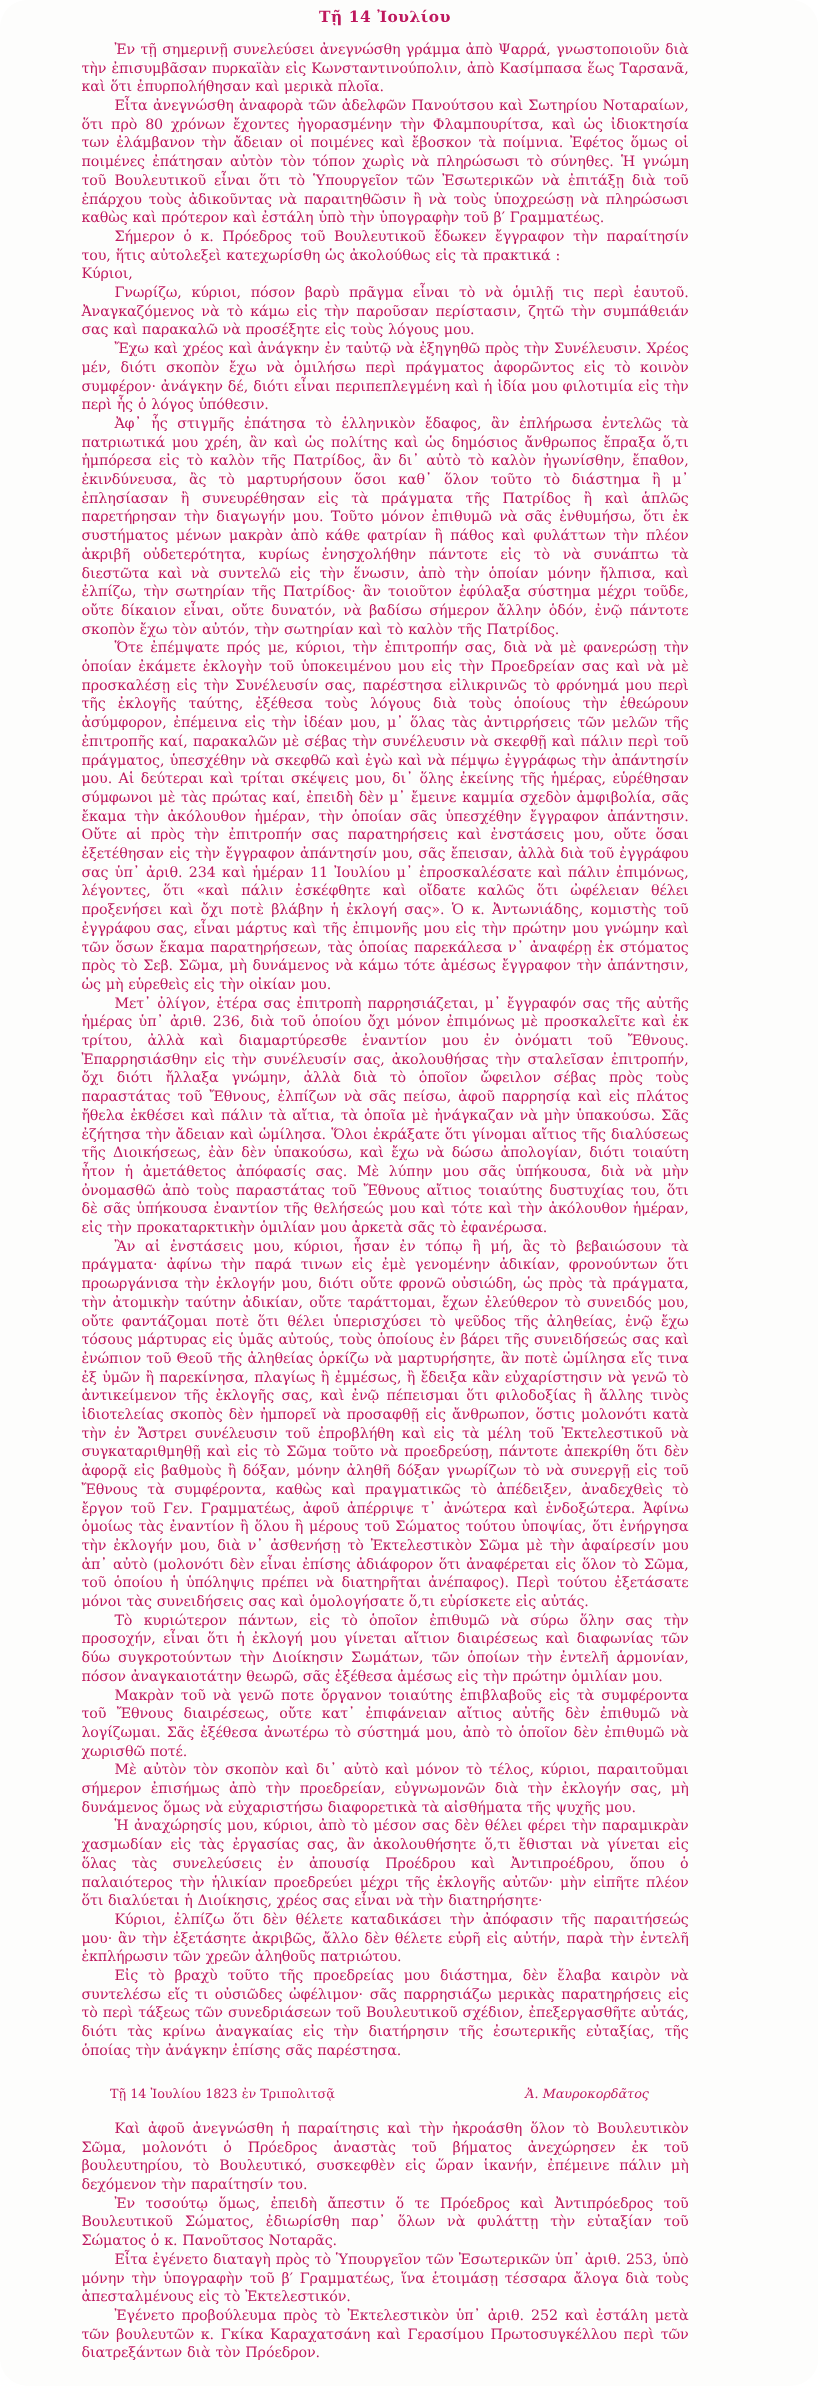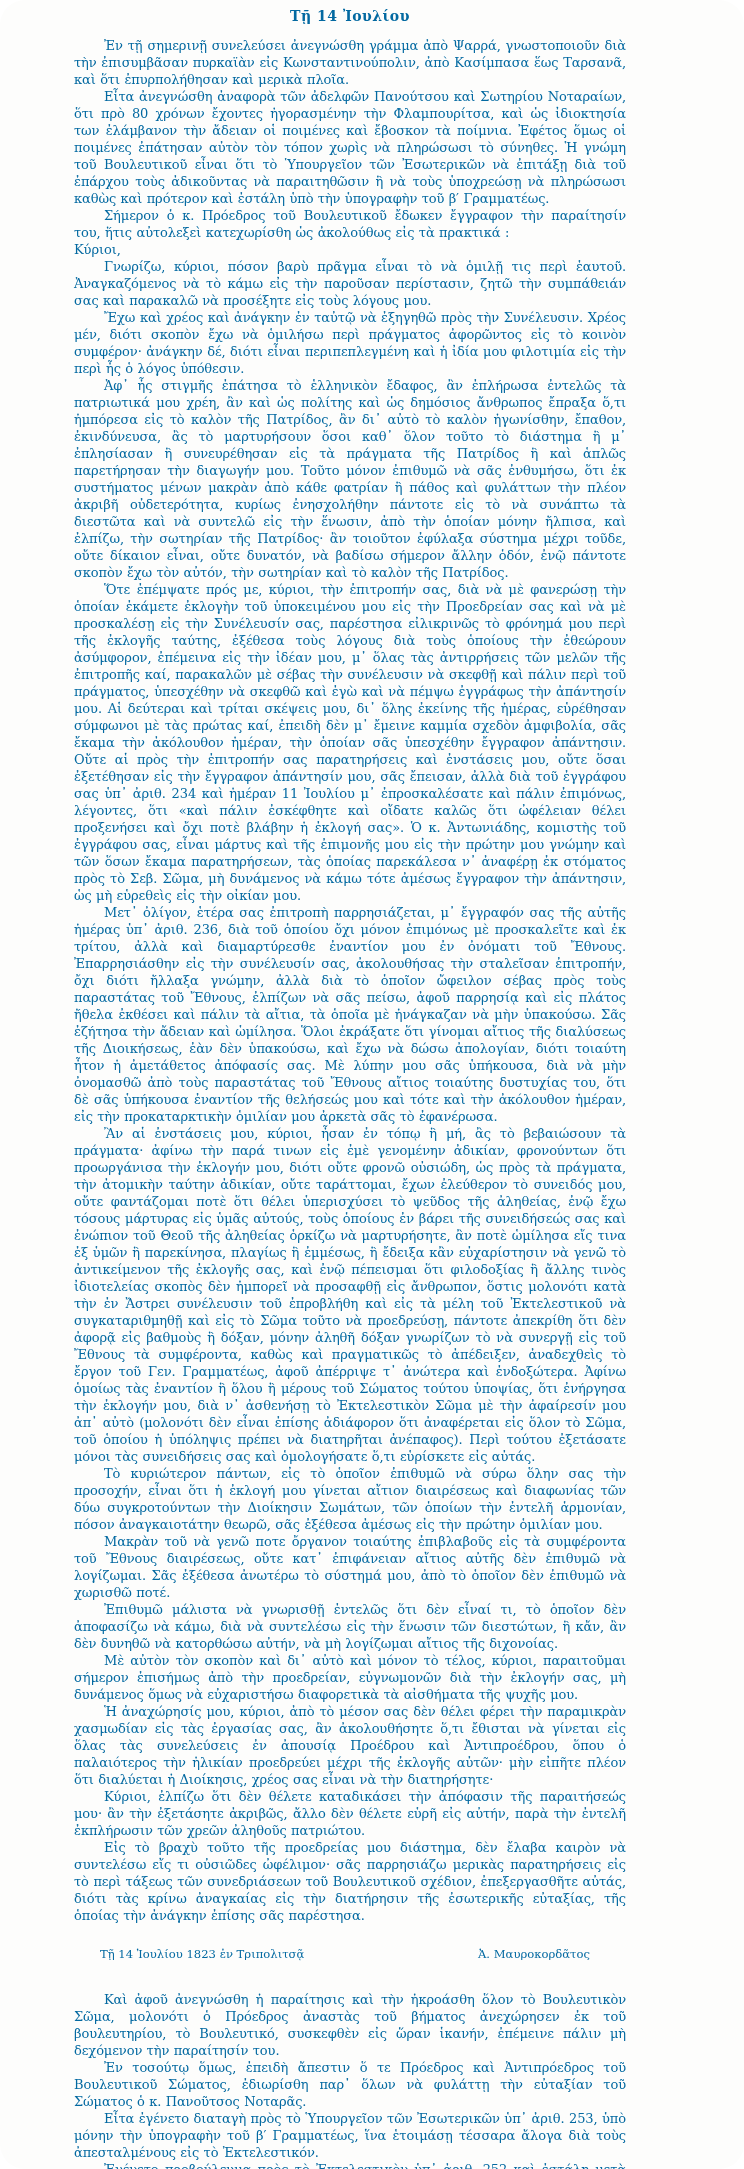--- a/index.html
+++ b/index.html
@@ -7,21 +7,21 @@
     width: 744px;
     background: #ffffff;
     font-family: "DejaVu Serif", "Liberation Serif", serif;
   }
   .page {
     position: relative;
     width: 744px;
     height: 2169px;
     background: #fdfdfc;
     overflow: hidden;
-    color: #0369a1;
+    color: #be185d;
     border-radius: 25px;
   }
   .content {
     position: absolute;
     left: 74px;
     top: 8px;
     width: 552px;
   }
   .heading {
     font-size: 14px;
@@ -40,26 +40,26 @@
     word-spacing: 0.4px;
   }
   p.no-indent { text-indent: 0; }
   .sp6  { margin-top: 6px; }
   .sp10 { margin-top: 10px; }
   .sp14 { margin-top: 14px; }
   .dateline {
     display: flex;
     align-items: baseline;
     margin-top: 22px;
-    margin-bottom: 28px;
+    margin-bottom: 15px;
     font-size: 11.6px;
     line-height: 17px;
   }
   .dateline .place-date { padding-left: 26px; }
-  .dateline .signatory { margin-left: auto; margin-right: 36px; }
+  .dateline .signatory { margin-left: auto; margin-right: 36px; font-style: italic; }
   .signature-block {
     display: flex;
     align-items: flex-start;
     margin-top: 22px;
     font-size: 11.6px;
     line-height: 17px;
   }
   .signature-block .sig-left { padding-left: 126px; }
   .signature-block .sig-right {
     margin-left: auto;
@@ -80,21 +80,20 @@
     <p class="para">Σήμερον ὁ κ. Πρόεδρος τοῦ Βουλευτικοῦ ἔδωκεν ἔγγραφον τὴν παραίτησίν του, ἥτις αὐτολεξεὶ κατεχωρίσθη ὡς ἀκολούθως εἰς τὰ πρακτικά :</p>
     <p class="para no-indent sp6">Κύριοι,</p>
     <p class="para">Γνωρίζω, κύριοι, πόσον βαρὺ πρᾶγμα εἶναι τὸ νὰ ὁμιλῇ τις περὶ ἑαυτοῦ. Ἀναγκαζόμενος νὰ τὸ κάμω εἰς τὴν παροῦσαν περίστασιν, ζητῶ τὴν συμπάθειάν σας καὶ παρακαλῶ νὰ προσέξητε εἰς τοὺς λόγους μου.</p>
     <p class="para">Ἔχω καὶ χρέος καὶ ἀνάγκην ἐν ταὐτῷ νὰ ἐξηγηθῶ πρὸς τὴν Συνέλευσιν. Χρέος μέν, διότι σκοπὸν ἔχω νὰ ὁμιλήσω περὶ πράγματος ἀφορῶντος εἰς τὸ κοινὸν συμφέρον· ἀνάγκην δέ, διότι εἶναι περιπεπλεγμένη καὶ ἡ ἰδία μου φιλοτιμία εἰς τὴν περὶ ἧς ὁ λόγος ὑπόθεσιν.</p>
     <p class="para">Ἀφ᾽ ἧς στιγμῆς ἐπάτησα τὸ ἑλληνικὸν ἔδαφος, ἂν ἐπλήρωσα ἐντελῶς τὰ πατριωτικά μου χρέη, ἂν καὶ ὡς πολίτης καὶ ὡς δημόσιος ἄνθρωπος ἔπραξα ὅ,τι ἠμπόρεσα εἰς τὸ καλὸν τῆς Πατρίδος, ἂν δι᾽ αὐτὸ τὸ καλὸν ἠγωνίσθην, ἔπαθον, ἐκινδύνευσα, ἂς τὸ μαρτυρήσουν ὅσοι καθ᾽ ὅλον τοῦτο τὸ διάστημα ἢ μ᾽ ἐπλησίασαν ἢ συνευρέθησαν εἰς τὰ πράγματα τῆς Πατρίδος ἢ καὶ ἁπλῶς παρετήρησαν τὴν διαγωγήν μου. Τοῦτο μόνον ἐπιθυμῶ νὰ σᾶς ἐνθυμήσω, ὅτι ἐκ συστήματος μένων μακρὰν ἀπὸ κάθε φατρίαν ἢ πάθος καὶ φυλάττων τὴν πλέον ἀκριβῆ οὐδετερότητα, κυρίως ἐνησχολήθην πάντοτε εἰς τὸ νὰ συνάπτω τὰ διεστῶτα καὶ νὰ συντελῶ εἰς τὴν ἕνωσιν, ἀπὸ τὴν ὁποίαν μόνην ἤλπισα, καὶ ἐλπίζω, τὴν σωτηρίαν τῆς Πατρίδος· ἂν τοιοῦτον ἐφύλαξα σύστημα μέχρι τοῦδε, οὔτε δίκαιον εἶναι, οὔτε δυνατόν, νὰ βαδίσω σήμερον ἄλλην ὁδόν, ἐνῷ πάντοτε σκοπὸν ἔχω τὸν αὐτόν, τὴν σωτηρίαν καὶ τὸ καλὸν τῆς Πατρίδος.</p>
     <p class="para">Ὅτε ἐπέμψατε πρός με, κύριοι, τὴν ἐπιτροπήν σας, διὰ νὰ μὲ φανερώσῃ τὴν ὁποίαν ἐκάμετε ἐκλογὴν τοῦ ὑποκειμένου μου εἰς τὴν Προεδρείαν σας καὶ νὰ μὲ προσκαλέσῃ εἰς τὴν Συνέλευσίν σας, παρέστησα εἰλικρινῶς τὸ φρόνημά μου περὶ τῆς ἐκλογῆς ταύτης, ἐξέθεσα τοὺς λόγους διὰ τοὺς ὁποίους τὴν ἐθεώρουν ἀσύμφορον, ἐπέμεινα εἰς τὴν ἰδέαν μου, μ᾽ ὅλας τὰς ἀντιρρήσεις τῶν μελῶν τῆς ἐπιτροπῆς καί, παρακαλῶν μὲ σέβας τὴν συνέλευσιν νὰ σκεφθῇ καὶ πάλιν περὶ τοῦ πράγματος, ὑπεσχέθην νὰ σκεφθῶ καὶ ἐγὼ καὶ νὰ πέμψω ἐγγράφως τὴν ἀπάντησίν μου. Αἱ δεύτεραι καὶ τρίται σκέψεις μου, δι᾽ ὅλης ἐκείνης τῆς ἡμέρας, εὑρέθησαν σύμφωνοι μὲ τὰς πρώτας καί, ἐπειδὴ δὲν μ᾽ ἔμεινε καμμία σχεδὸν ἀμφιβολία, σᾶς ἔκαμα τὴν ἀκόλουθον ἡμέραν, τὴν ὁποίαν σᾶς ὑπεσχέθην ἔγγραφον ἀπάντησιν. Οὔτε αἱ πρὸς τὴν ἐπιτροπήν σας παρατηρήσεις καὶ ἐνστάσεις μου, οὔτε ὅσαι ἐξετέθησαν εἰς τὴν ἔγγραφον ἀπάντησίν μου, σᾶς ἔπεισαν, ἀλλὰ διὰ τοῦ ἐγγράφου σας ὑπ᾽ ἀριθ. 234 καὶ ἡμέραν 11 Ἰουλίου μ᾽ ἐπροσκαλέσατε καὶ πάλιν ἐπιμόνως, λέγοντες, ὅτι «καὶ πάλιν ἐσκέφθητε καὶ οἴδατε καλῶς ὅτι ὠφέλειαν θέλει προξενήσει καὶ ὄχι ποτὲ βλάβην ἡ ἐκλογή σας». Ὁ κ. Ἀντωνιάδης, κομιστὴς τοῦ ἐγγράφου σας, εἶναι μάρτυς καὶ τῆς ἐπιμονῆς μου εἰς τὴν πρώτην μου γνώμην καὶ τῶν ὅσων ἔκαμα παρατηρήσεων, τὰς ὁποίας παρεκάλεσα ν᾽ ἀναφέρῃ ἐκ στόματος πρὸς τὸ Σεβ. Σῶμα, μὴ δυνάμενος νὰ κάμω τότε ἀμέσως ἔγγραφον τὴν ἀπάντησιν, ὡς μὴ εὑρεθεὶς εἰς τὴν οἰκίαν μου.</p>
     <p class="para sp14">Μετ᾽ ὀλίγον, ἑτέρα σας ἐπιτροπὴ παρρησιάζεται, μ᾽ ἔγγραφόν σας τῆς αὐτῆς ἡμέρας ὑπ᾽ ἀριθ. 236, διὰ τοῦ ὁποίου ὄχι μόνον ἐπιμόνως μὲ προσκαλεῖτε καὶ ἐκ τρίτου, ἀλλὰ καὶ διαμαρτύρεσθε ἐναντίον μου ἐν ὀνόματι τοῦ Ἔθνους. Ἐπαρρησιάσθην εἰς τὴν συνέλευσίν σας, ἀκολουθήσας τὴν σταλεῖσαν ἐπιτροπήν, ὄχι διότι ἤλλαξα γνώμην, ἀλλὰ διὰ τὸ ὁποῖον ὤφειλον σέβας πρὸς τοὺς παραστάτας τοῦ Ἔθνους, ἐλπίζων νὰ σᾶς πείσω, ἀφοῦ παρρησίᾳ καὶ εἰς πλάτος ἤθελα ἐκθέσει καὶ πάλιν τὰ αἴτια, τὰ ὁποῖα μὲ ἠνάγκαζαν νὰ μὴν ὑπακούσω. Σᾶς ἐζήτησα τὴν ἄδειαν καὶ ὡμίλησα. Ὅλοι ἐκράξατε ὅτι γίνομαι αἴτιος τῆς διαλύσεως τῆς Διοικήσεως, ἐὰν δὲν ὑπακούσω, καὶ ἔχω νὰ δώσω ἀπολογίαν, διότι τοιαύτη ἦτον ἡ ἀμετάθετος ἀπόφασίς σας. Μὲ λύπην μου σᾶς ὑπήκουσα, διὰ νὰ μὴν ὀνομασθῶ ἀπὸ τοὺς παραστάτας τοῦ Ἔθνους αἴτιος τοιαύτης δυστυχίας του, ὅτι δὲ σᾶς ὑπήκουσα ἐναντίον τῆς θελήσεώς μου καὶ τότε καὶ τὴν ἀκόλουθον ἡμέραν, εἰς τὴν προκαταρκτικὴν ὁμιλίαν μου ἀρκετὰ σᾶς τὸ ἐφανέρωσα.</p>
     <p class="para sp14">Ἂν αἱ ἐνστάσεις μου, κύριοι, ἦσαν ἐν τόπῳ ἢ μή, ἂς τὸ βεβαιώσουν τὰ πράγματα· ἀφίνω τὴν παρά τινων εἰς ἐμὲ γενομένην ἀδικίαν, φρονούντων ὅτι προωργάνισα τὴν ἐκλογήν μου, διότι οὔτε φρονῶ οὐσιώδη, ὡς πρὸς τὰ πράγματα, τὴν ἀτομικὴν ταύτην ἀδικίαν, οὔτε ταράττομαι, ἔχων ἐλεύθερον τὸ συνειδός μου, οὔτε φαντάζομαι ποτὲ ὅτι θέλει ὑπερισχύσει τὸ ψεῦδος τῆς ἀληθείας, ἐνῷ ἔχω τόσους μάρτυρας εἰς ὑμᾶς αὐτούς, τοὺς ὁποίους ἐν βάρει τῆς συνειδήσεώς σας καὶ ἐνώπιον τοῦ Θεοῦ τῆς ἀληθείας ὁρκίζω νὰ μαρτυρήσητε, ἂν ποτὲ ὡμίλησα εἴς τινα ἐξ ὑμῶν ἢ παρεκίνησα, πλαγίως ἢ ἐμμέσως, ἢ ἔδειξα κἂν εὐχαρίστησιν νὰ γενῶ τὸ ἀντικείμενον τῆς ἐκλογῆς σας, καὶ ἐνῷ πέπεισμαι ὅτι φιλοδοξίας ἢ ἄλλης τινὸς ἰδιοτελείας σκοπὸς δὲν ἠμπορεῖ νὰ προσαφθῇ εἰς ἄνθρωπον, ὅστις μολονότι κατὰ τὴν ἐν Ἄστρει συνέλευσιν τοῦ ἐπροβλήθη καὶ εἰς τὰ μέλη τοῦ Ἐκτελεστικοῦ νὰ συγκαταριθμηθῇ καὶ εἰς τὸ Σῶμα τοῦτο νὰ προεδρεύσῃ, πάντοτε ἀπεκρίθη ὅτι δὲν ἀφορᾷ εἰς βαθμοὺς ἢ δόξαν, μόνην ἀληθῆ δόξαν γνωρίζων τὸ νὰ συνεργῇ εἰς τοῦ Ἔθνους τὰ συμφέροντα, καθὼς καὶ πραγματικῶς τὸ ἀπέδειξεν, ἀναδεχθεὶς τὸ ἔργον τοῦ Γεν. Γραμματέως, ἀφοῦ ἀπέρριψε τ᾽ ἀνώτερα καὶ ἐνδοξώτερα. Ἀφίνω ὁμοίως τὰς ἐναντίον ἢ ὅλου ἢ μέρους τοῦ Σώματος τούτου ὑποψίας, ὅτι ἐνήργησα τὴν ἐκλογήν μου, διὰ ν᾽ ἀσθενήσῃ τὸ Ἐκτελεστικὸν Σῶμα μὲ τὴν ἀφαίρεσίν μου ἀπ᾽ αὐτὸ (μολονότι δὲν εἶναι ἐπίσης ἀδιάφορον ὅτι ἀναφέρεται εἰς ὅλον τὸ Σῶμα, τοῦ ὁποίου ἡ ὑπόληψις πρέπει νὰ διατηρῆται ἀνέπαφος). Περὶ τούτου ἐξετάσατε μόνοι τὰς συνειδήσεις σας καὶ ὁμολογήσατε ὅ,τι εὑρίσκετε εἰς αὐτάς.</p>
     <p class="para sp14">Τὸ κυριώτερον πάντων, εἰς τὸ ὁποῖον ἐπιθυμῶ νὰ σύρω ὅλην σας τὴν προσοχήν, εἶναι ὅτι ἡ ἐκλογή μου γίνεται αἴτιον διαιρέσεως καὶ διαφωνίας τῶν δύω συγκροτούντων τὴν Διοίκησιν Σωμάτων, τῶν ὁποίων τὴν ἐντελῆ ἁρμονίαν, πόσον ἀναγκαιοτάτην θεωρῶ, σᾶς ἐξέθεσα ἀμέσως εἰς τὴν πρώτην ὁμιλίαν μου.</p>
     <p class="para sp10">Μακρὰν τοῦ νὰ γενῶ ποτε ὄργανον τοιαύτης ἐπιβλαβοῦς εἰς τὰ συμφέροντα τοῦ Ἔθνους διαιρέσεως, οὔτε κατ᾽ ἐπιφάνειαν αἴτιος αὐτῆς δὲν ἐπιθυμῶ νὰ λογίζωμαι. Σᾶς ἐξέθεσα ἀνωτέρω τὸ σύστημά μου, ἀπὸ τὸ ὁποῖον δὲν ἐπιθυμῶ νὰ χωρισθῶ ποτέ.</p>
-    <p class="para sp10">Ἐπιθυμῶ μάλιστα νὰ γνωρισθῇ ἐντελῶς ὅτι δὲν εἶναί τι, τὸ ὁποῖον δὲν ἀποφασίζω νὰ κάμω, διὰ νὰ συντελέσω εἰς τὴν ἕνωσιν τῶν διεστώτων, ἢ κἄν, ἂν δὲν δυνηθῶ νὰ κατορθώσω αὐτήν, νὰ μὴ λογίζωμαι αἴτιος τῆς διχονοίας.</p>
     <p class="para sp10">Μὲ αὐτὸν τὸν σκοπὸν καὶ δι᾽ αὐτὸ καὶ μόνον τὸ τέλος, κύριοι, παραιτοῦμαι σήμερον ἐπισήμως ἀπὸ τὴν προεδρείαν, εὐγνωμονῶν διὰ τὴν ἐκλογήν σας, μὴ δυνάμενος ὅμως νὰ εὐχαριστήσω διαφορετικὰ τὰ αἰσθήματα τῆς ψυχῆς μου.</p>
     <p class="para sp10">Ἡ ἀναχώρησίς μου, κύριοι, ἀπὸ τὸ μέσον σας δὲν θέλει φέρει τὴν παραμικρὰν χασμωδίαν εἰς τὰς ἐργασίας σας, ἂν ἀκολουθήσητε ὅ,τι ἔθισται νὰ γίνεται εἰς ὅλας τὰς συνελεύσεις ἐν ἀπουσίᾳ Προέδρου καὶ Ἀντιπροέδρου, ὅπου ὁ παλαιότερος τὴν ἡλικίαν προεδρεύει μέχρι τῆς ἐκλογῆς αὐτῶν· μὴν εἰπῆτε πλέον ὅτι διαλύεται ἡ Διοίκησις, χρέος σας εἶναι νὰ τὴν διατηρήσητε·</p>
     <p class="para sp10">Κύριοι, ἐλπίζω ὅτι δὲν θέλετε καταδικάσει τὴν ἀπόφασιν τῆς παραιτήσεώς μου· ἂν τὴν ἐξετάσητε ἀκριβῶς, ἄλλο δὲν θέλετε εὑρῆ εἰς αὐτήν, παρὰ τὴν ἐντελῆ ἐκπλήρωσιν τῶν χρεῶν ἀληθοῦς πατριώτου.</p>
     <p class="para sp10">Εἰς τὸ βραχὺ τοῦτο τῆς προεδρείας μου διάστημα, δὲν ἔλαβα καιρὸν νὰ συντελέσω εἴς τι οὐσιῶδες ὠφέλιμον· σᾶς παρρησιάζω μερικὰς παρατηρήσεις εἰς τὸ περὶ τάξεως τῶν συνεδριάσεων τοῦ Βουλευτικοῦ σχέδιον, ἐπεξεργασθῆτε αὐτάς, διότι τὰς κρίνω ἀναγκαίας εἰς τὴν διατήρησιν τῆς ἐσωτερικῆς εὐταξίας, τῆς ὁποίας τὴν ἀνάγκην ἐπίσης σᾶς παρέστησα.</p>
 
     <div class="dateline">
       <span class="place-date">Τῇ 14 Ἰουλίου 1823 ἐν Τριπολιτσᾷ</span>
       <span class="signatory">Ἀ. Μαυροκορδᾶτος</span>
     </div>
 

